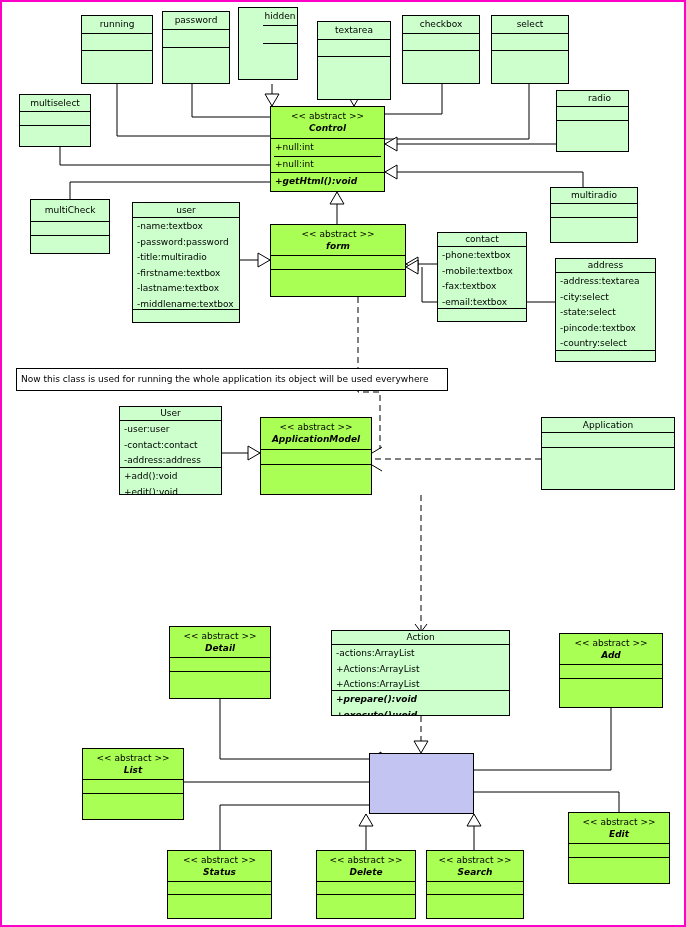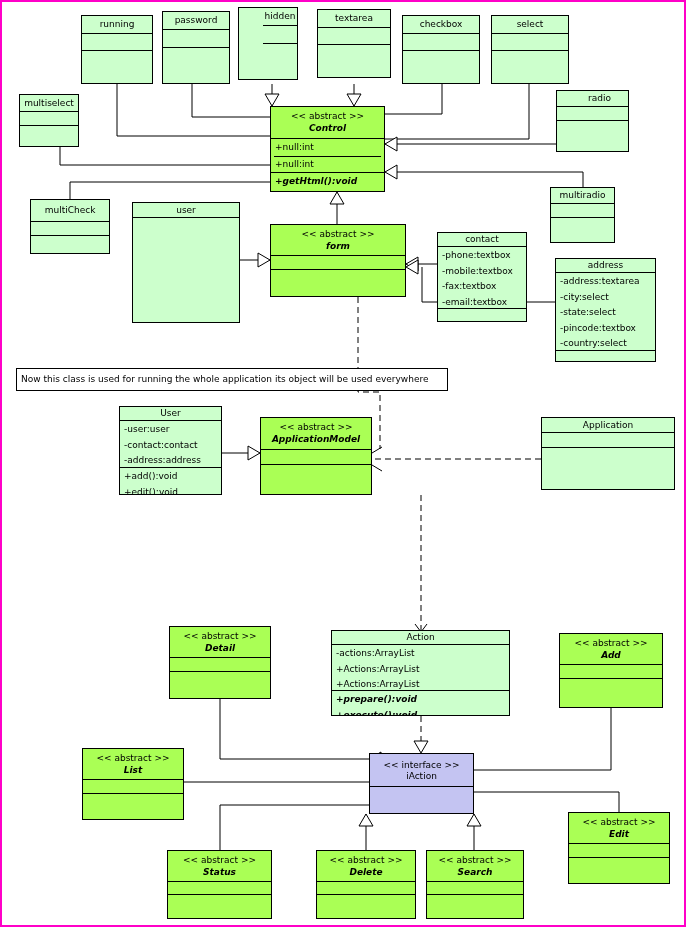--- a/index.html
+++ b/index.html
@@ -137,21 +137,21 @@
   </div>
 
   <div class="cls" style="left:236px;top:5px;width:60px;height:73px;padding-left:24px;">
     <div class="sec hdr" style="height:18px;">
         <div class="nm">hidden</div>
       </div>
     <div class="sec body empty" style="height:18px;"></div>
     <div class="sec last"></div>
   </div>
 
-  <div class="cls" style="left:315px;top:7px;width:74px;height:69px;">
+  <div class="cls" style="left:315px;top:19px;width:74px;height:79px;">
     <div class="sec hdr" style="height:18px;">
         <div class="nm">textarea</div>
       </div>
     <div class="sec body empty" style="height:17px;"></div>
     <div class="sec last"></div>
   </div>
 
   <div class="cls" style="left:400px;top:13px;width:78px;height:69px;">
     <div class="sec hdr" style="height:18px;">
         <div class="nm">checkbox</div>
@@ -161,37 +161,37 @@
   </div>
 
   <div class="cls" style="left:489px;top:13px;width:78px;height:69px;">
     <div class="sec hdr" style="height:18px;">
         <div class="nm">select</div>
       </div>
     <div class="sec body empty" style="height:17px;"></div>
     <div class="sec last"></div>
   </div>
 
-  <div class="cls" style="left:17px;top:92px;width:60px;height:53px;">
+  <div class="cls" style="left:17px;top:92px;width:72px;height:53px;">
     <div class="sec hdr" style="height:17px;">
         <div class="nm">multiselect</div>
       </div>
     <div class="sec body empty" style="height:14px;"></div>
     <div class="sec last"></div>
   </div>
 
   <div class="cls" style="left:554px;top:88px;width:73px;height:62px;">
     <div class="sec hdr" style="height:16px;padding-left:16px;">
         <div class="nm">radio</div>
       </div>
     <div class="sec body empty" style="height:14px;"></div>
     <div class="sec last"></div>
   </div>
 
-  <div class="cls" style="left:548px;top:185px;width:65px;height:56px;">
+  <div class="cls" style="left:548px;top:185px;width:88px;height:56px;">
     <div class="sec hdr" style="height:16px;">
         <div class="nm">multiradio</div>
       </div>
     <div class="sec body empty" style="height:14px;"></div>
     <div class="sec last"></div>
   </div>
 
   <div class="cls" style="left:28px;top:197px;width:80px;height:55px;">
     <div class="sec hdr" style="height:22px;">
         <div class="nm">multiCheck</div>
@@ -211,20 +211,28 @@
     </div>
     <div class="sec last">
       <div class="attr it">+getHtml():void</div>
     </div>
   </div>
 
   <div class="cls" style="left:130px;top:200px;width:108px;height:121px;">
     <div class="sec hdr" style="height:15px;">
         <div class="nm">user</div>
       </div>
+    <div class="sec body" style="height:92px;">
+      <div class="attr">-name:textbox</div>
+      <div class="attr">-password:password</div>
+      <div class="attr">-title:multiradio</div>
+      <div class="attr">-firstname:textbox</div>
+      <div class="attr">-lastname:textbox</div>
+      <div class="attr">-middlename:textbox</div>
+    </div>
     <div class="sec last"></div>
   </div>
 
   <div class="cls dark" style="left:268px;top:222px;width:136px;height:73px;">
     <div class="sec hdr" style="height:31px;">
       <div class="stereo">&lt;&lt; abstract &gt;&gt;</div>
       <div class="absnm">form</div>
     </div>
     <div class="sec body empty" style="height:14px;"></div>
     <div class="sec last"></div>
@@ -327,24 +335,20 @@
   <div class="cls dark" style="left:80px;top:746px;width:102px;height:72px;">
     <div class="sec hdr" style="height:31px;">
       <div class="stereo">&lt;&lt; abstract &gt;&gt;</div>
       <div class="absnm">List</div>
     </div>
     <div class="sec body empty" style="height:14px;"></div>
     <div class="sec last"></div>
   </div>
 
   <div class="cls iface" style="left:367px;top:751px;width:105px;height:61px;">
-    <div class="sec hdr" style="height:33px;">
-      <div class="stereo">&lt;&lt; interface &gt;&gt;</div>
-      <div class="nm">iAction</div>
-    </div>
     <div class="sec last"></div>
   </div>
 
   <div class="cls dark" style="left:566px;top:810px;width:102px;height:72px;">
     <div class="sec hdr" style="height:31px;">
       <div class="stereo">&lt;&lt; abstract &gt;&gt;</div>
       <div class="absnm">Edit</div>
     </div>
     <div class="sec body empty" style="height:14px;"></div>
     <div class="sec last"></div>

